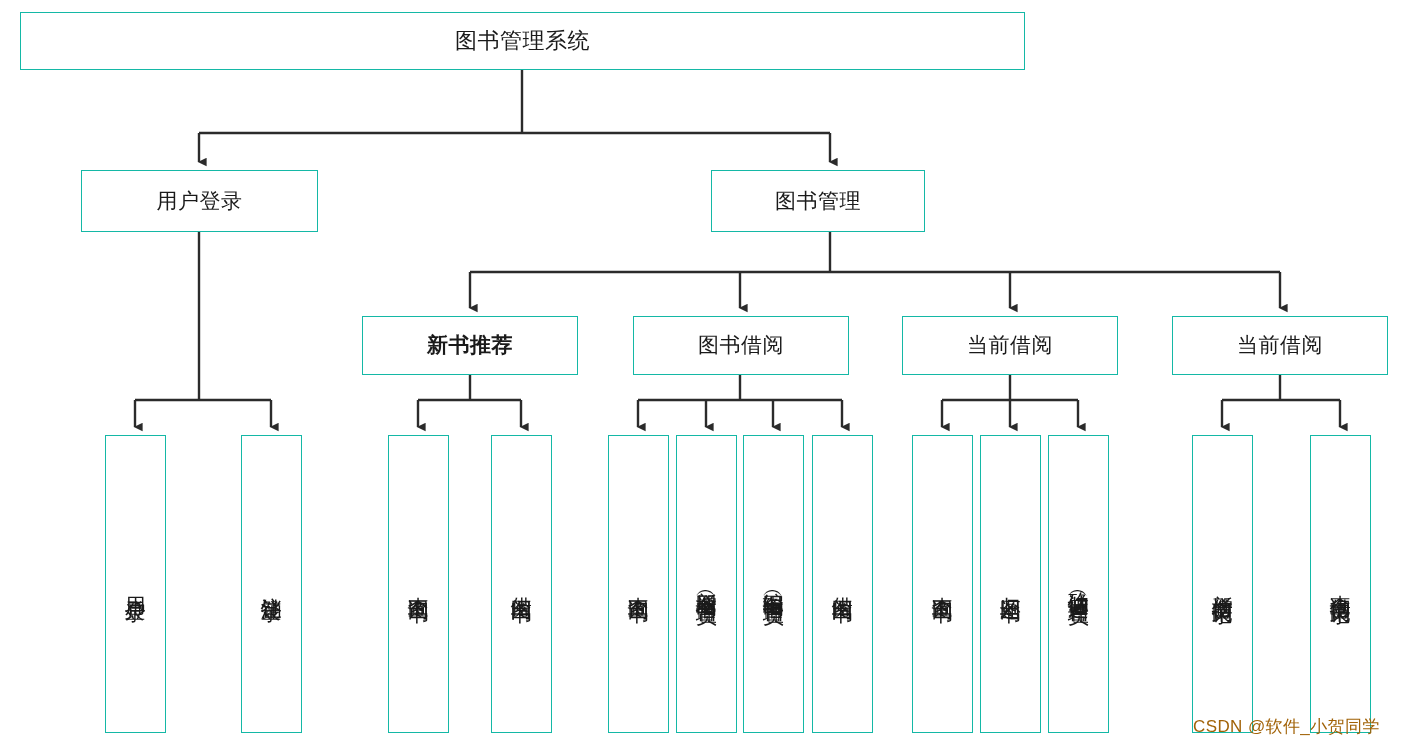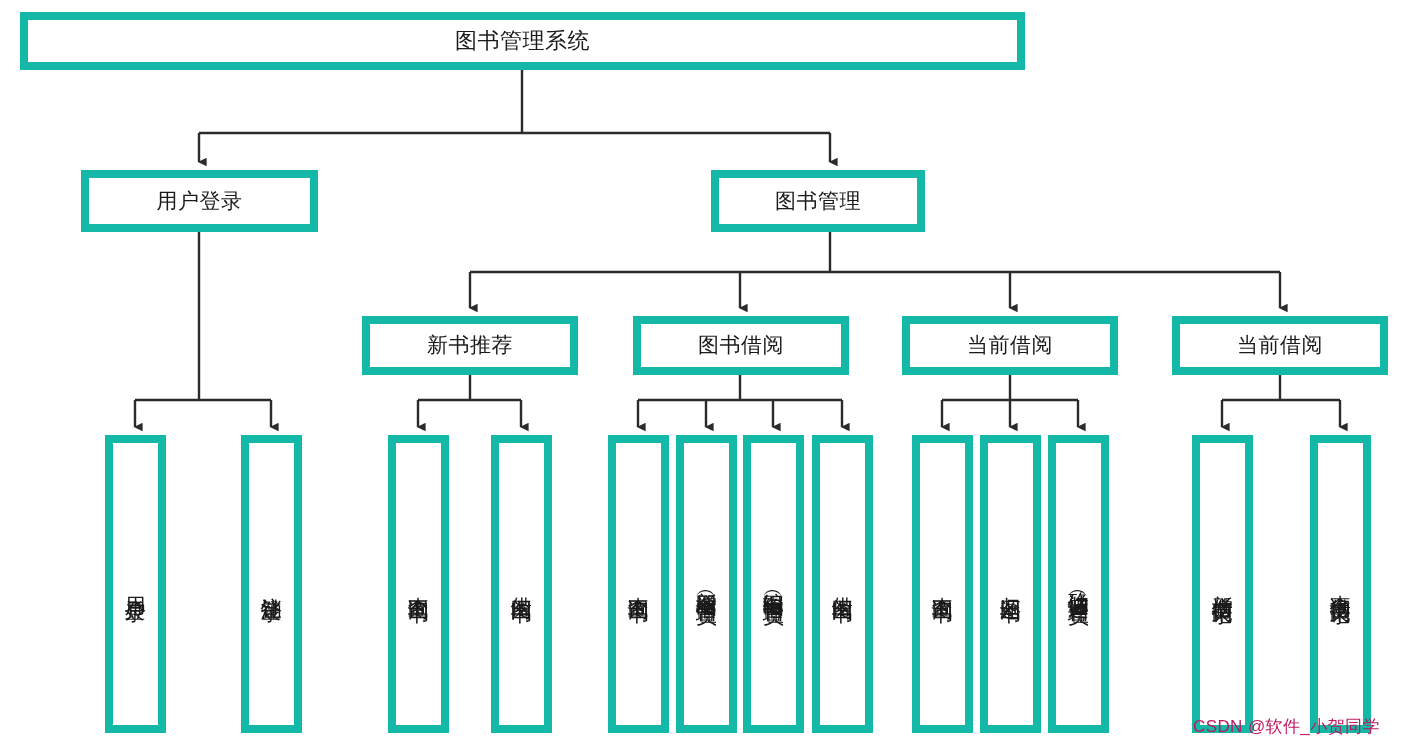--- a/index.html
+++ b/index.html
@@ -22,21 +22,21 @@
     left: 0;
     top: 0;
     width: 1405px;
     height: 747px;
     pointer-events: none;
   }
   .node {
     position: absolute;
     box-sizing: border-box;
     background: #ffffff;
-    border: 8px solid #14b8a6;
+    border: 1px solid #14b8a6;
     display: flex;
     align-items: center;
     justify-content: center;
     color: #1a1a1a;
   }
   .node .label {
     display: block;
     text-align: center;
     line-height: 1.18;
   }
@@ -50,21 +50,21 @@
   .node.vertical .label {
     writing-mode: vertical-rl;
     text-orientation: upright;
     font-size: 21px;
     line-height: 1.12;
     letter-spacing: 2px;
     white-space: nowrap;
   }
   .watermark {
     position: absolute;
-    color: #be185d;
+    color: #a16207;
     font-size: 17px;
     white-space: nowrap;
     letter-spacing: 0.4px;
   }
 </style>
 </head>
 <body>
 
 <div id="canvas">
 
@@ -120,21 +120,21 @@
     <span class="label">图书管理系统</span>
   </div>
 
   <div class="node horizontal" style="left:81px; top:170px; width:237px; height:62px;">
     <span class="label">用户登录</span>
   </div>
   <div class="node horizontal" style="left:711px; top:170px; width:214px; height:62px;">
     <span class="label">图书管理</span>
   </div>
 
-  <div class="node horizontal" style="left:362px; top:316px; width:216px; height:59px;">
+  <div class="node horizontal" style="left:362px; top:316px; width:216px; height:59px;font-weight:bold;">
     <span class="label">新书推荐</span>
   </div>
   <div class="node horizontal" style="left:633px; top:316px; width:216px; height:59px;align-items:center;">
     <span class="label">图书借阅</span>
   </div>
   <div class="node horizontal" style="left:902px; top:316px; width:216px; height:59px;">
     <span class="label">当前借阅</span>
   </div>
   <div class="node horizontal" style="left:1172px; top:316px; width:216px; height:59px;">
     <span class="label">当前借阅</span>

